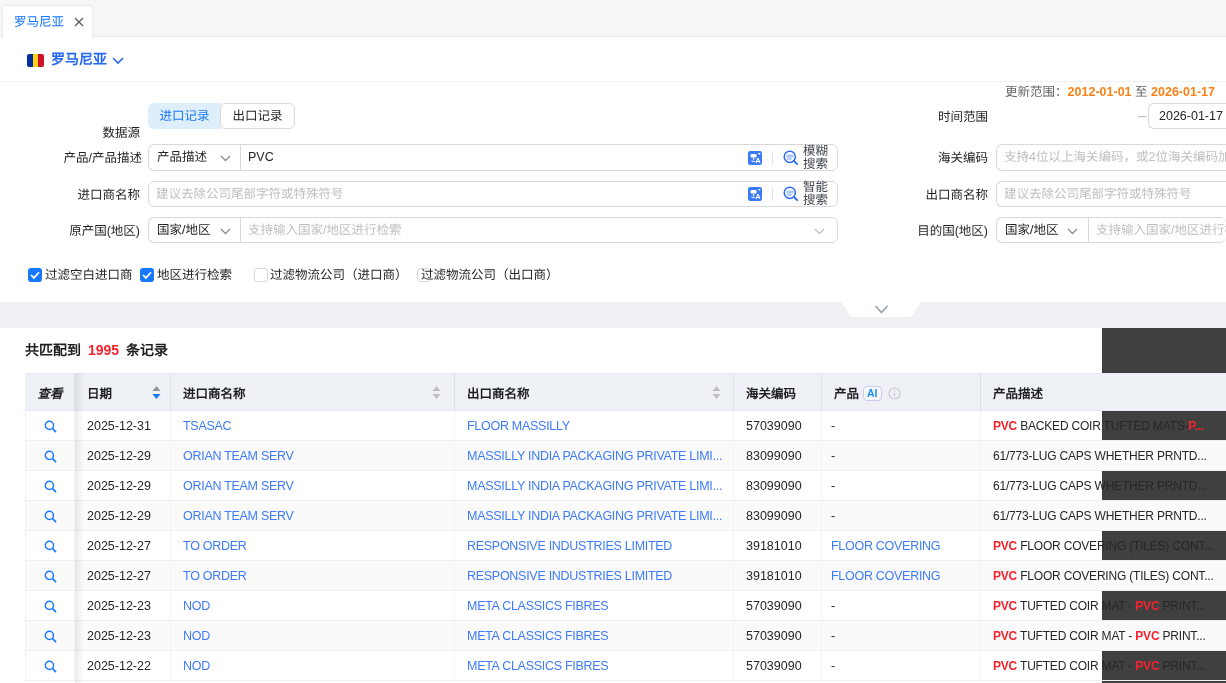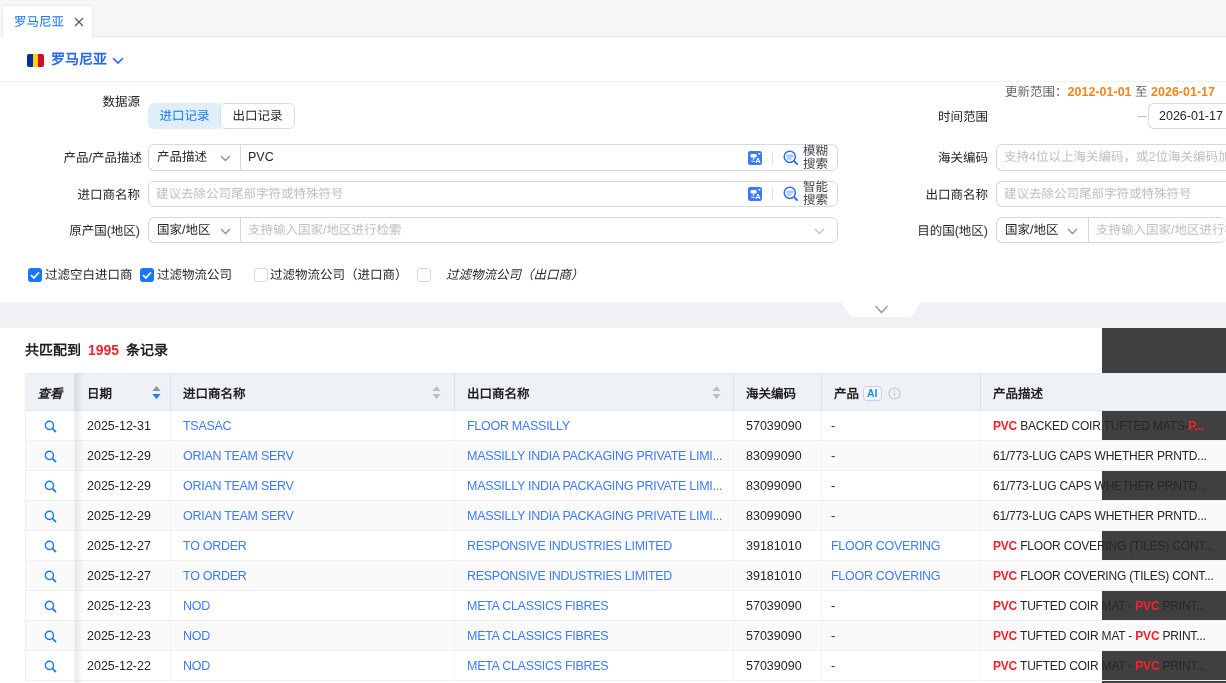--- a/index.html
+++ b/index.html
@@ -96,21 +96,21 @@
         <i class="fr"></i>
       </span>
     <span class="country">罗马尼亚</span>
     <svg width="12" height="8" viewBox="0 0 12 8">
         <path d="M1.5 1.5 L6 6 L10.5 1.5" fill="none" stroke="#2468f2" stroke-width="1.6" stroke-linecap="round"></path>
       </svg>
   </div>
 
   <div class="form">
 
-    <div class="lbl" style="right:1086px; top:6px;">数据源</div>
+    <div class="lbl" style="right:1086px; top:37px;">数据源</div>
     <div class="toggle">
         <div class="tg1">进口记录</div>
         <div class="tg2">出口记录</div>
       </div>
 
     <div class="upd">更新范围：<span class="orange">2012-01-01</span> <span style="color:#595959">至</span> <span class="orange">2026-01-17</span></div>
     <div class="lbl" style="right:238px; top:21px;">时间范围</div>
     <div class="abs" style="left:1136px; top:21px; width:12px; height:26px; color:#bfbfbf; text-align:center; line-height:26px;">–</div>
     <div class="ctl inp" style="left:1148px; top:21px; width:130px; height:26px; border-right:none; border-top-right-radius:0; border-bottom-right-radius:0; padding-left:10px;">2026-01-17</div>
 
@@ -186,25 +186,25 @@
     <div class="ctl inp merge-l" style="left:1088px; top:135px; width:138px; height:26px; border-right:none;"><span class="ph">支持输入国家/地区进行检索</span></div>
 
     <div class="cbrow">
       <span class="cb on" style="left:28px;"><svg width="14" height="14" viewBox="0 0 14 14">
             <path d="M3 7 L5.9 9.9 L11 4.2" fill="none" stroke="#fff" stroke-width="1.7"></path>
           </svg></span>
       <span class="cblbl" style="left:45px;">过滤空白进口商</span>
       <span class="cb on" style="left:140px;"><svg width="14" height="14" viewBox="0 0 14 14">
             <path d="M3 7 L5.9 9.9 L11 4.2" fill="none" stroke="#fff" stroke-width="1.7"></path>
           </svg></span>
-      <span class="cblbl" style="left:157px;">过滤物流公司</span>
+      <span class="cblbl" style="left:157px;">地区进行检索</span>
       <span class="cb off" style="left:254px;"></span>
       <span class="cblbl" style="left:270px;">过滤物流公司（进口商）</span>
       <span class="cb off" style="left:417px;"></span>
-      <span class="cblbl" style="left:446px;font-style:italic;">过滤物流公司（出口商）</span>
+      <span class="cblbl" style="left:421px;">过滤物流公司（出口商）</span>
     </div>
   </div>
 
   <div class="strip">
       <div class="notch"></div>
     <svg style="position:absolute; left:874px; top:2px;" width="15" height="11" viewBox="0 0 15 11">
         <path d="M1.5 2 L7.5 8.5 L13.5 2" fill="none" stroke="#9aa0ac" stroke-width="1.6"></path>
       </svg>
   </div>
 

